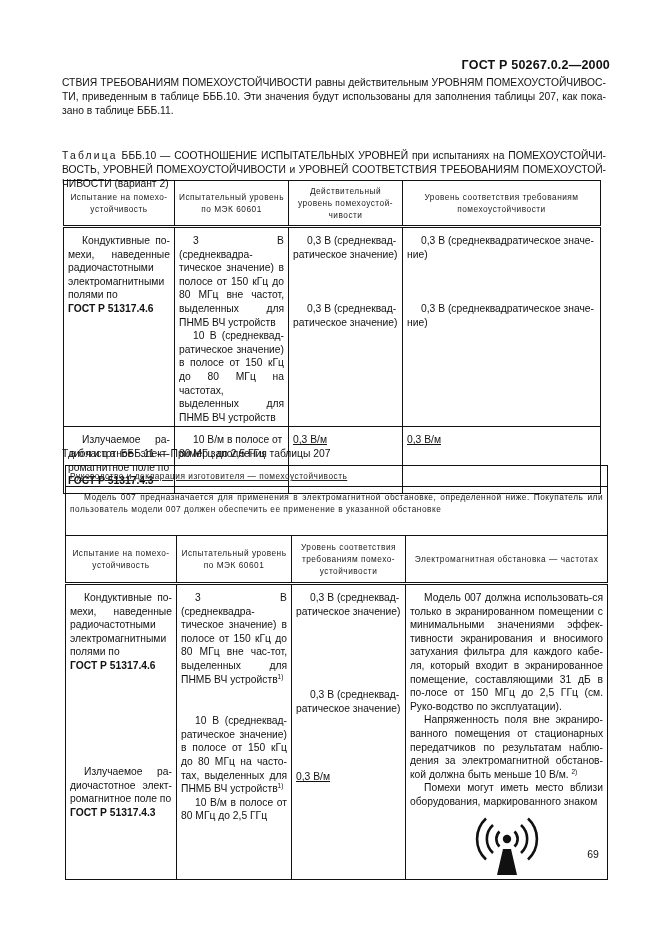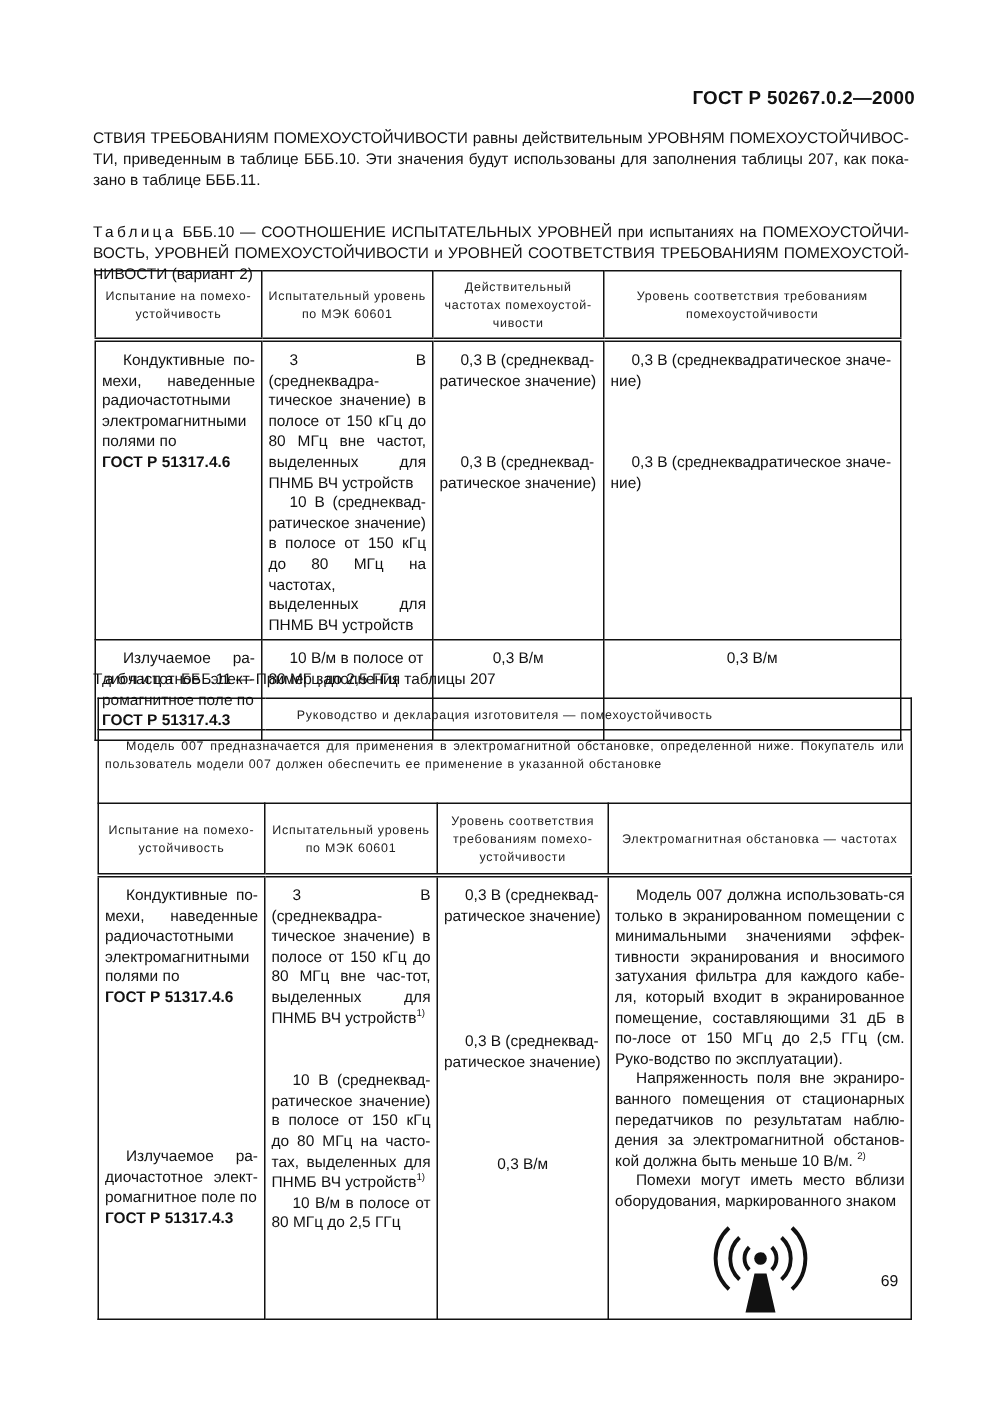--- a/index.html
+++ b/index.html
@@ -5,42 +5,42 @@
   html, body { margin: 0; padding: 0; background: #ffffff; }
   body {
     width: 661px; height: 936px; position: relative; overflow: hidden;
     font-family: "Liberation Sans", sans-serif; color: #111;
   }
   .doc-header {
     position: absolute; left: 440px; top: 58px; width: 170px; text-align: right;
     font-weight: bold; font-size: 12.5px; letter-spacing: 0.2px;
   }
   .intro {
-    position: absolute; left: 62px; top: 86px; width: 544px;
+    position: absolute; left: 62px; top: 76px; width: 544px;
     font-size: 10.3px; line-height: 13.8px; text-align: justify;
   }
   .caption {
     position: absolute; left: 62px; width: 544px;
     font-size: 10.3px; line-height: 13.8px; text-align: justify;
   }
   .spaced { letter-spacing: 2.2px; }
   table.t {
     position: absolute; border-collapse: collapse; table-layout: fixed;
     font-size: 10.3px; line-height: 13.6px;
   }
   table.t td, table.t th {
     border: 1px solid #111; vertical-align: top; padding: 3px 4px 2px 4px;
   }
   table.t th {
     font-weight: normal; font-size: 8.3px; line-height: 12px; text-align: center;
     letter-spacing: 0.5px; vertical-align: middle; color: #222;
     border-bottom: 3px double #111; padding: 4px 3px;
   }
   .just { text-align: justify; }
-  .center { text-align: center; }
+  .center { text-align: left; text-decoration: underline; }
   .ind { text-indent: 14px; }
   .bold { font-weight: bold; }
   .small { font-size: 8.3px; line-height: 12px; letter-spacing: 0.5px; color: #222; }
   sup { font-size: 6.5px; line-height: 0; }
   .page-num { position: absolute; left: 580px; top: 848px; width: 26px; text-align: center; font-size: 10.5px; }
   .emf-sign { display: block; margin: 6px auto 0 auto; }
 </style>
 </head>
 <body>
 
@@ -56,21 +56,21 @@
   <colgroup>
       <col style="width:111px">
       <col style="width:114px">
       <col style="width:114px">
       <col style="width:198px">
     </colgroup>
   <tbody>
       <tr>
     <th style="height:32px">Испытание на помехо-устойчивость</th>
     <th>Испытательный уровень по МЭК 60601</th>
-    <th>Действительный частотах помехоустой-чивости</th>
+    <th>Действительный уровень помехоустой-чивости</th>
     <th>Уровень соответствия требованиям помехоустойчивости</th>
   </tr>
   <tr>
     <td class="just" style="height:147px; padding-top:6px;">
       <div class="ind">Кондуктивные по-мехи, наведенные радиочастотными электромагнитными полями по</div>
       <div class="bold">ГОСТ Р 51317.4.6</div>
     </td>
     <td class="just" style="padding-top:6px;">
       <div class="ind">3 В (среднеквадра-тическое значение) в полосе от 150 кГц до 80 МГц вне частот, выделенных для ПНМБ ВЧ устройств</div>
       <div class="ind">10 В (среднеквад-ратическое значение) в полосе от 150 кГц до 80 МГц на частотах, выделенных для ПНМБ ВЧ устройств</div>

